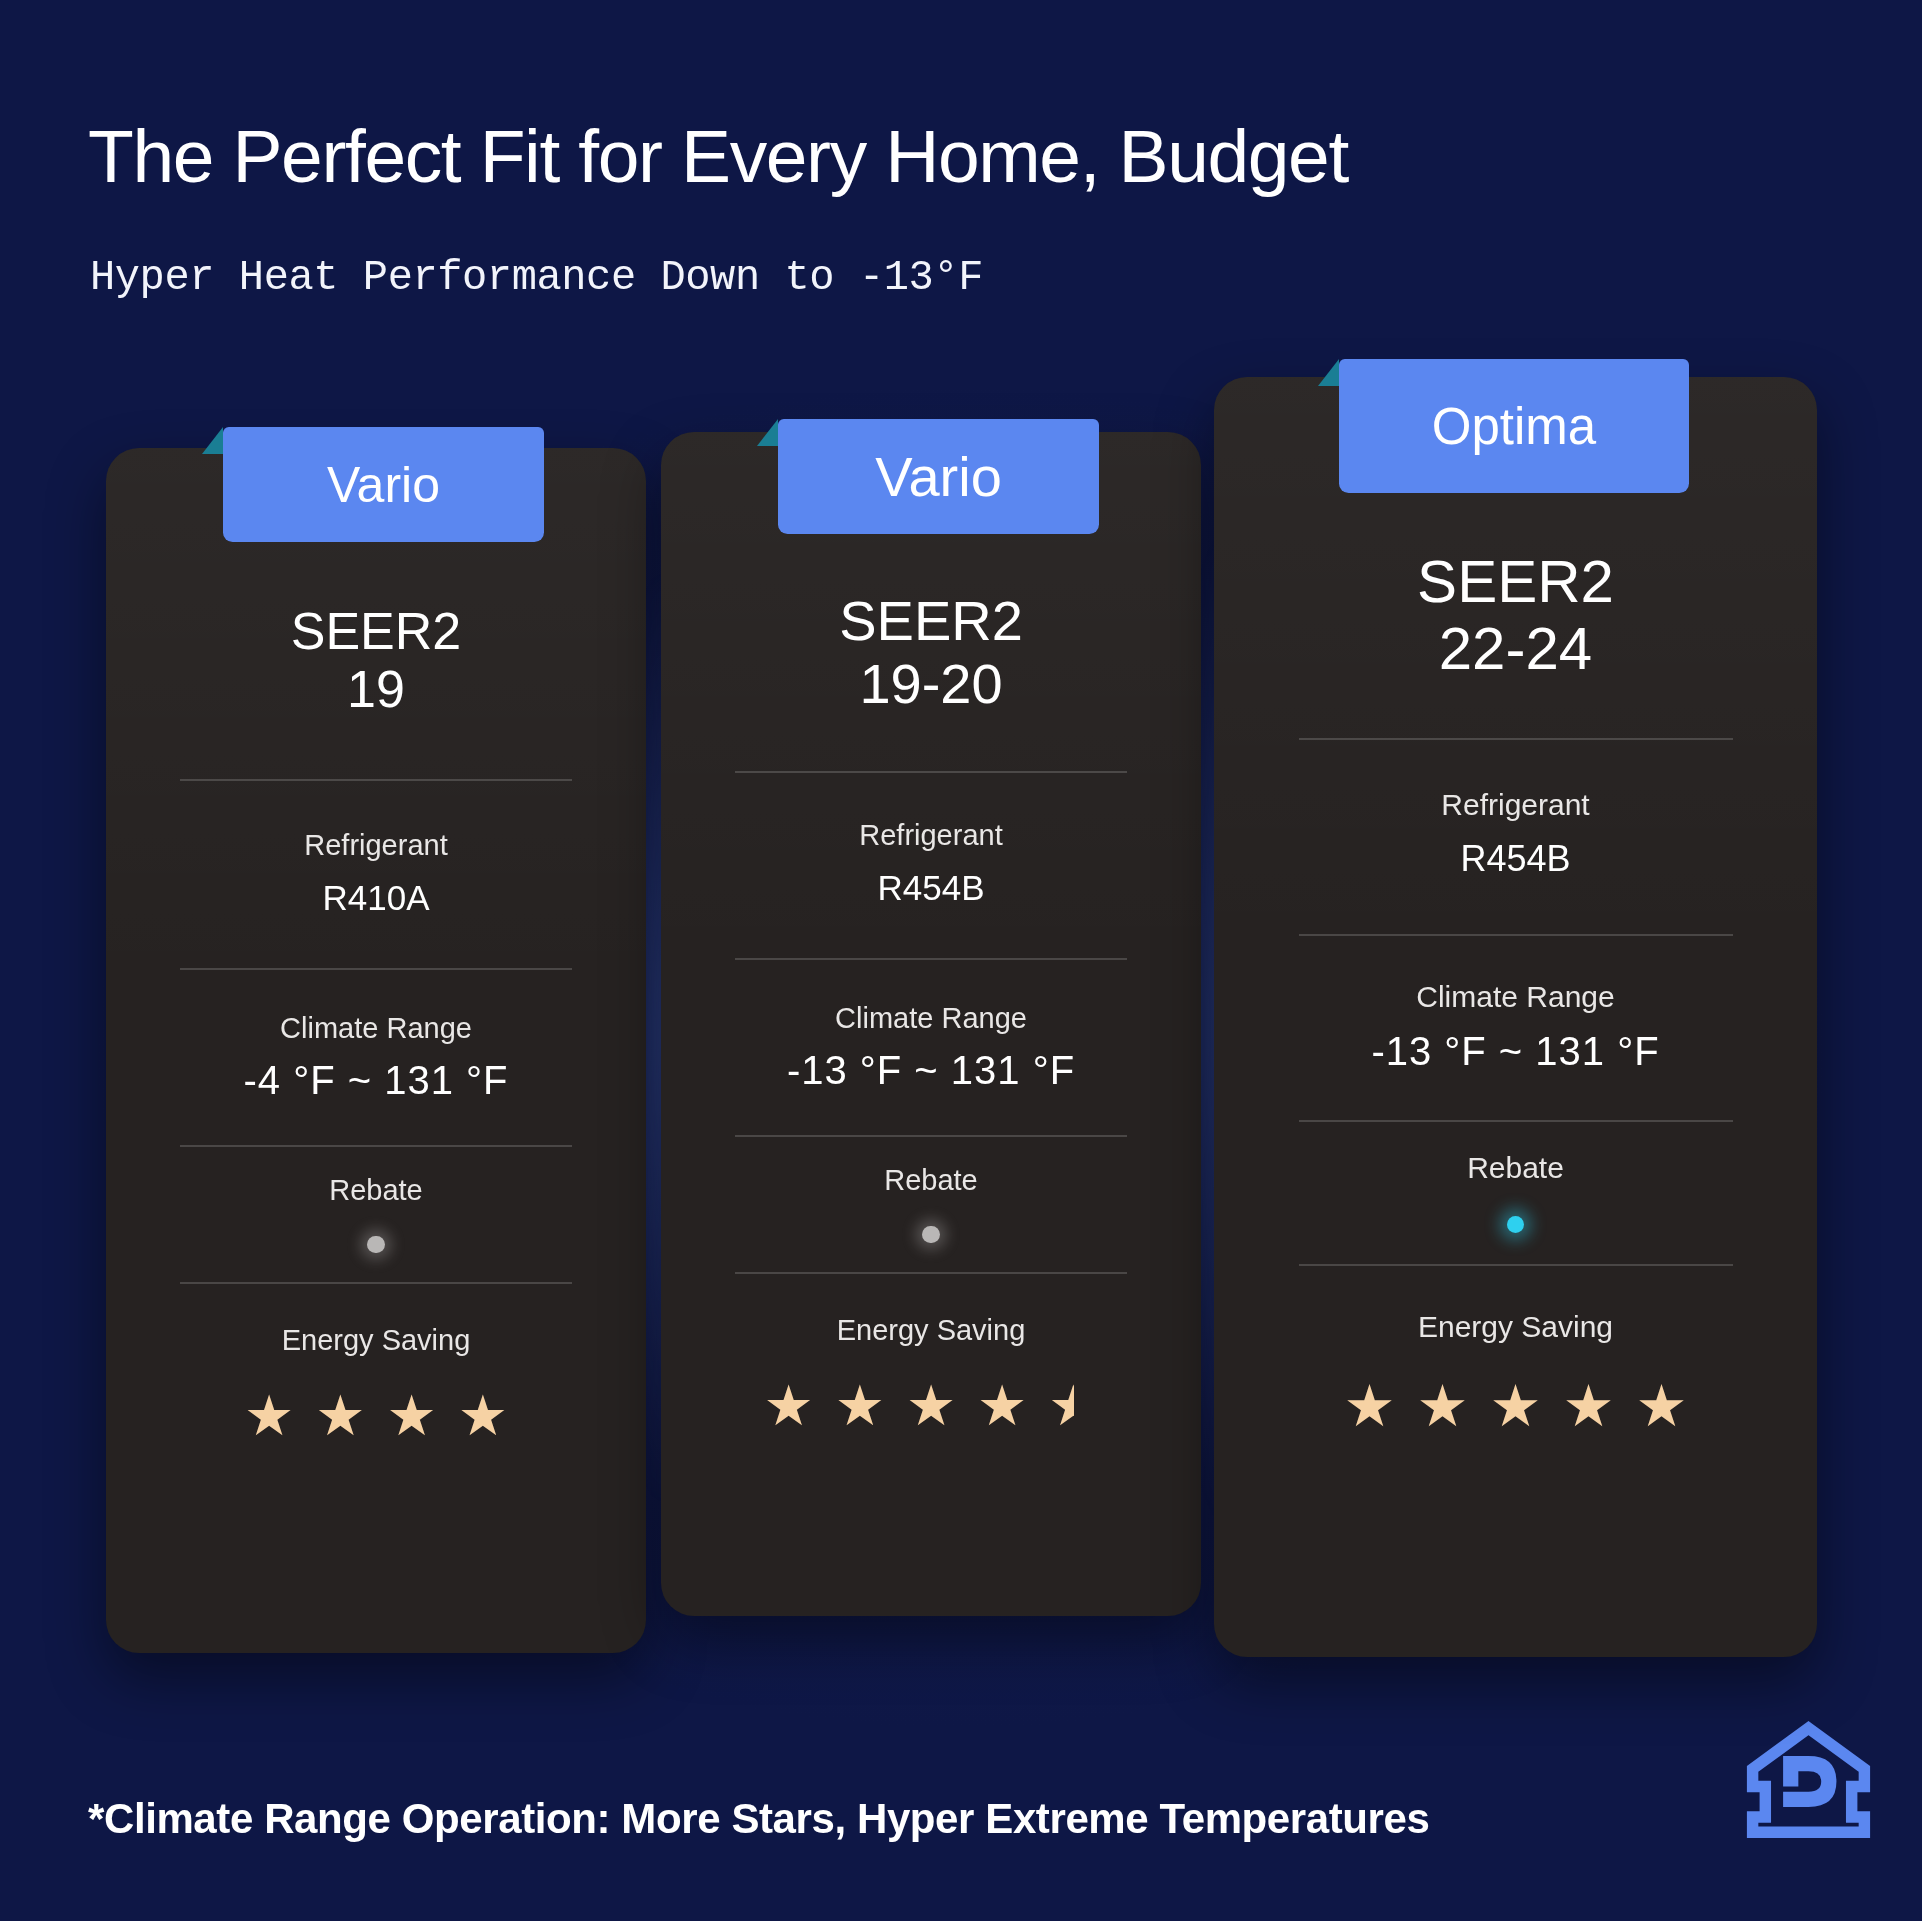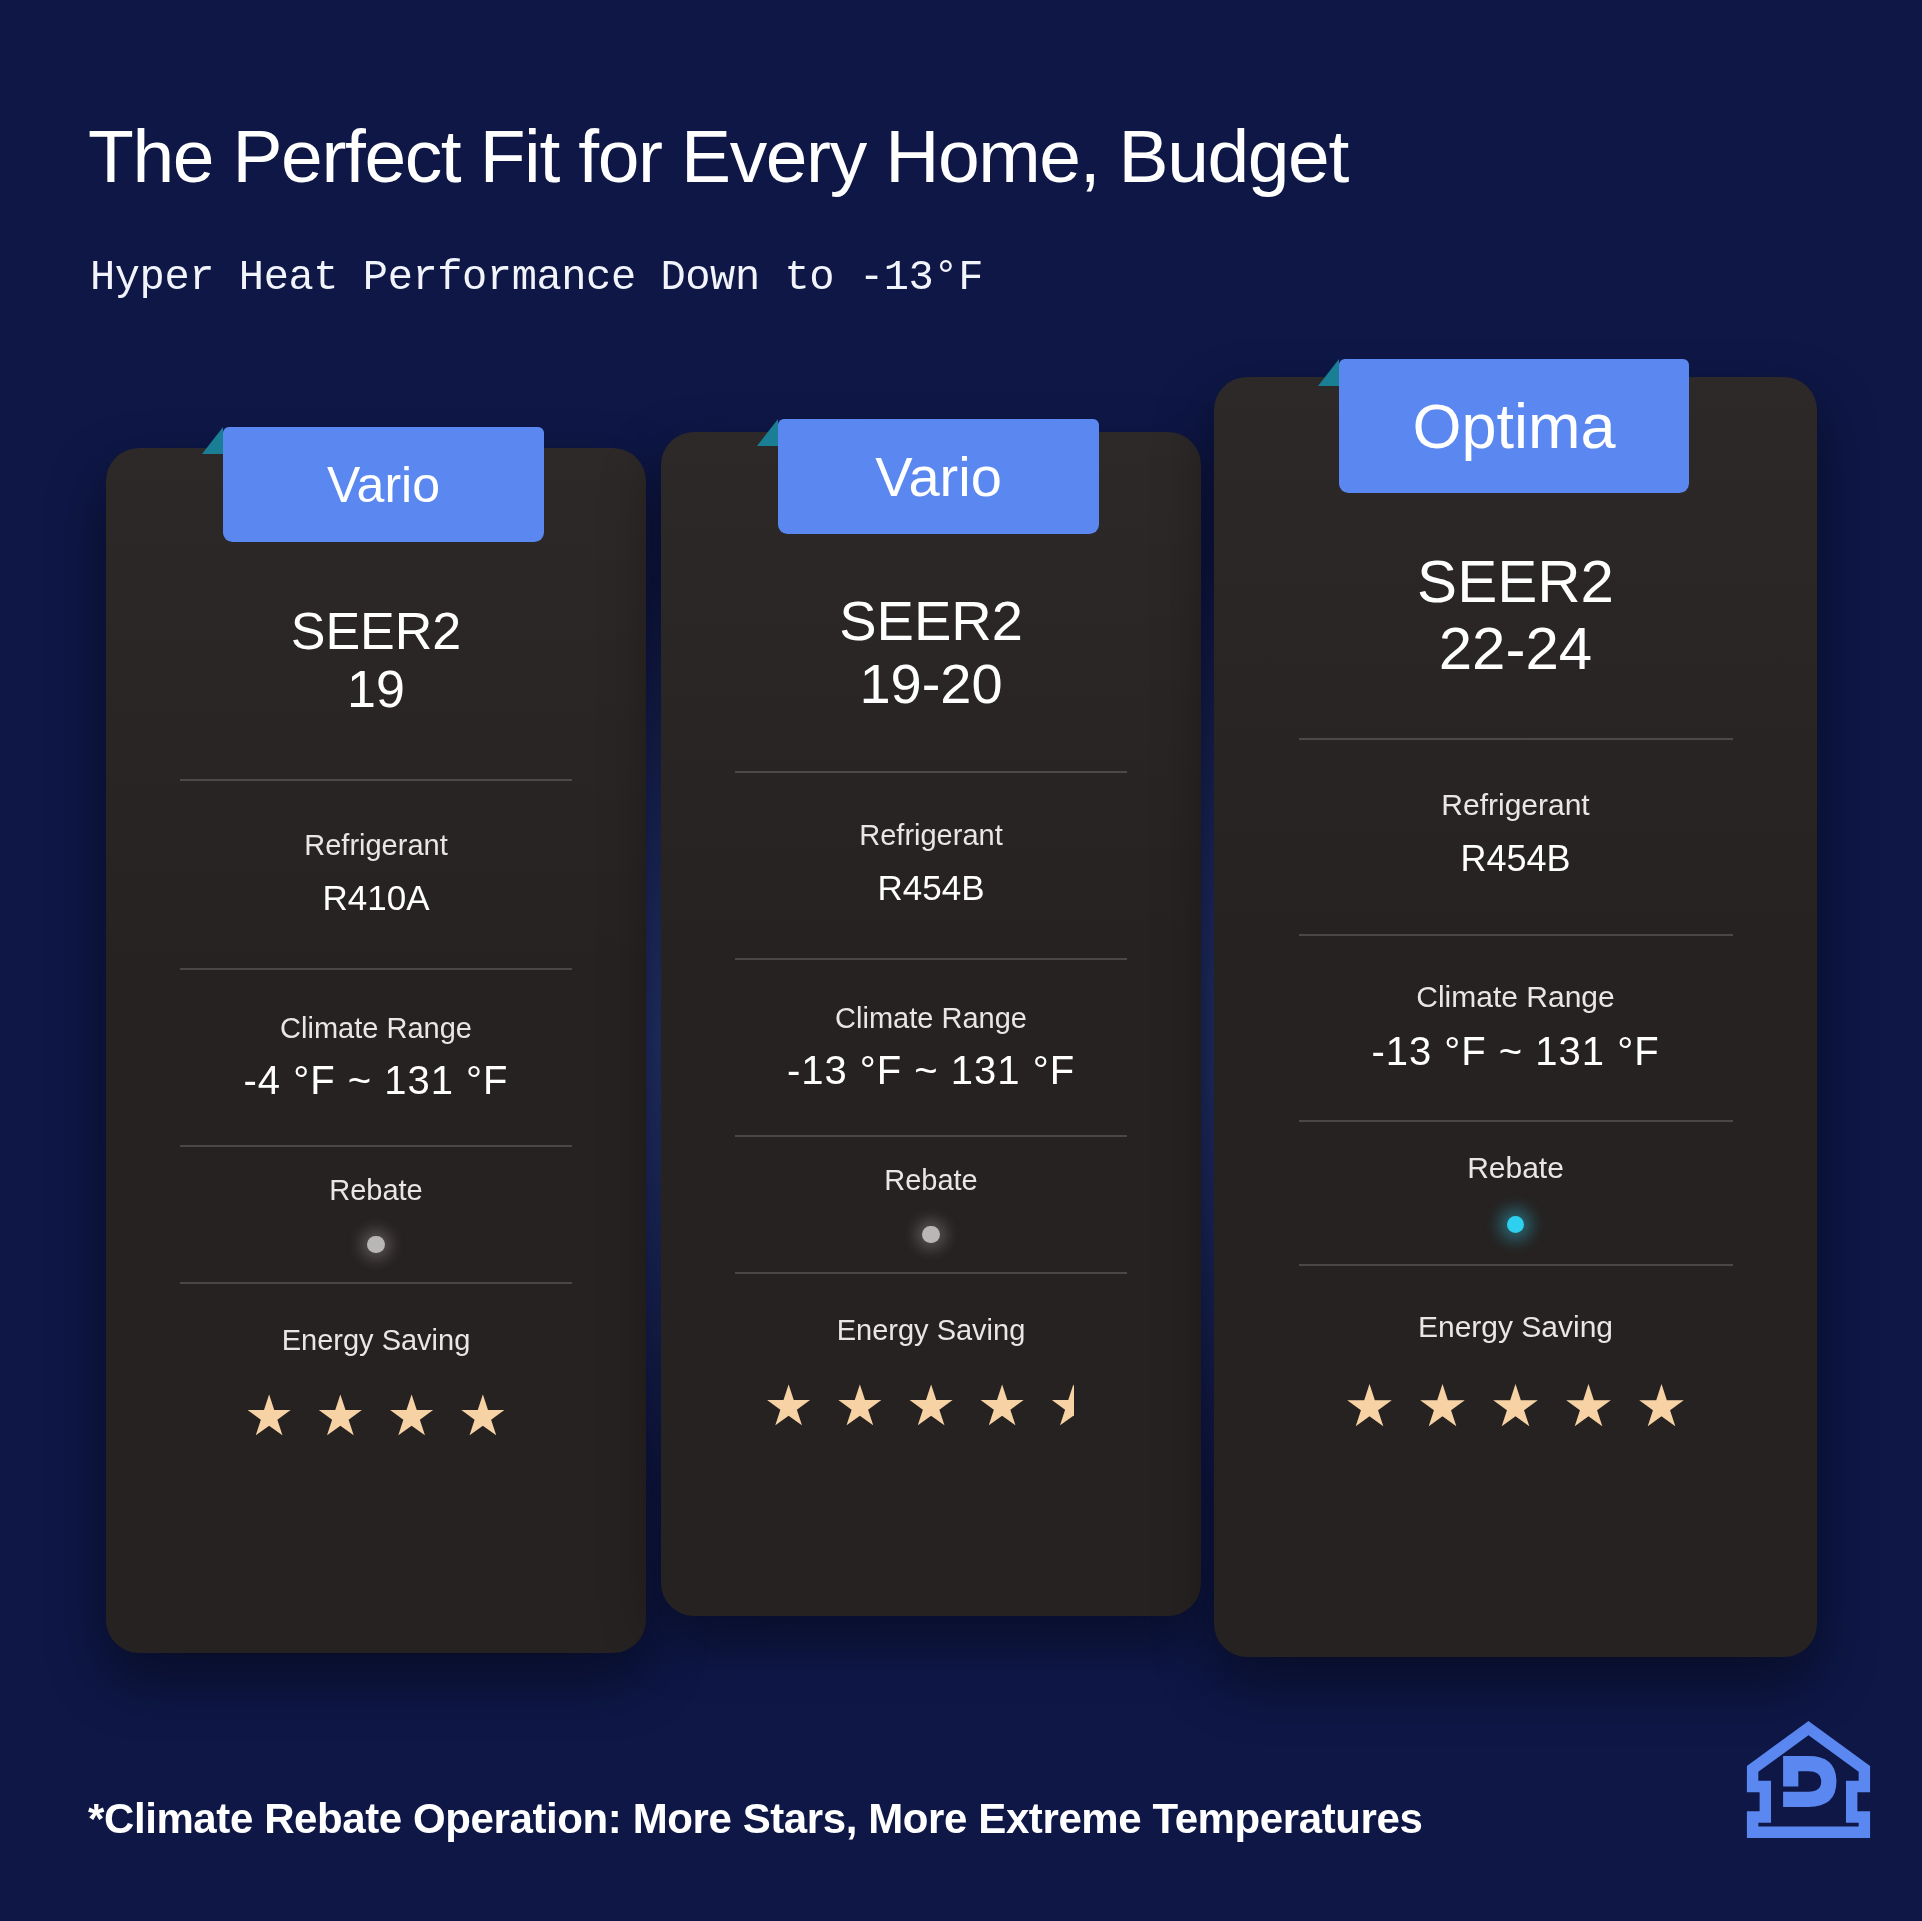--- a/index.html
+++ b/index.html
@@ -69,21 +69,21 @@
   .ribbon .fold {
     position:absolute;
     left:-21px; top:0;
     width:0; height:0;
     border-style:solid;
     border-width:0 0 27px 21px;
     border-color:transparent transparent #1a7e94 transparent;
   }
   .r1 { left:223px;  top:427px;  width:321px; height:115px; font-size:50px; }
   .r2 { left:778px;  top:419px;  width:321px; height:115px; font-size:56px; }
-  .r3 { left:1339px; top:359px;  width:350px; height:134px; font-size:63px; }
+  .r3 { left:1339px; top:359px;  width:350px; height:134px; font-size:51px; }
 
   
   .inner { position:absolute; left:0; top:0; width:100%; height:100%;
            display:flex; flex-direction:column; align-items:center; }
 
   .seer-label { color:#ffffff; text-align:center; line-height:1.12; font-weight:400; }
   .c1 .seer-label { font-size:52px; margin-top:154px; }
   .c2 .seer-label { font-size:56px; margin-top:158px; }
   .c3 .seer-label { font-size:60px; margin-top:171px; }
 
@@ -256,21 +256,21 @@
   </div>
   <div class="ribbon r2">
     <span class="fold"></span>
     <span>Vario</span>
   </div>
   <div class="ribbon r3">
     <span class="fold"></span>
     <span>Optima</span>
   </div>
 
-  <div class="footer-note">*Climate Rebate Operation: More Stars, More Extreme Temperatures</div>
+  <div class="footer-note">*Climate Range Operation: More Stars, Hyper Extreme Temperatures</div>
 
   <svg class="logo" viewBox="0 0 100 100">
     <path d="M50 8 L94 40 L94 54 L84 54 L84 78 L94 78 L94 90 L6 90 L6 78 L16 78 L16 54 L6 54 L6 40 Z" fill="none" stroke="#5b87f0" stroke-width="9"></path>
     <path d="M50 30 Q72 30 72 50 Q72 70 50 70 L30 70 L30 58 L50 58 Q60 58 60 50 Q60 42 50 42 L42 42 L42 54 L30 54 L30 30 Z" fill="#5b87f0"></path>
   </svg>
 
 </div>
 
 
 </body></html>

